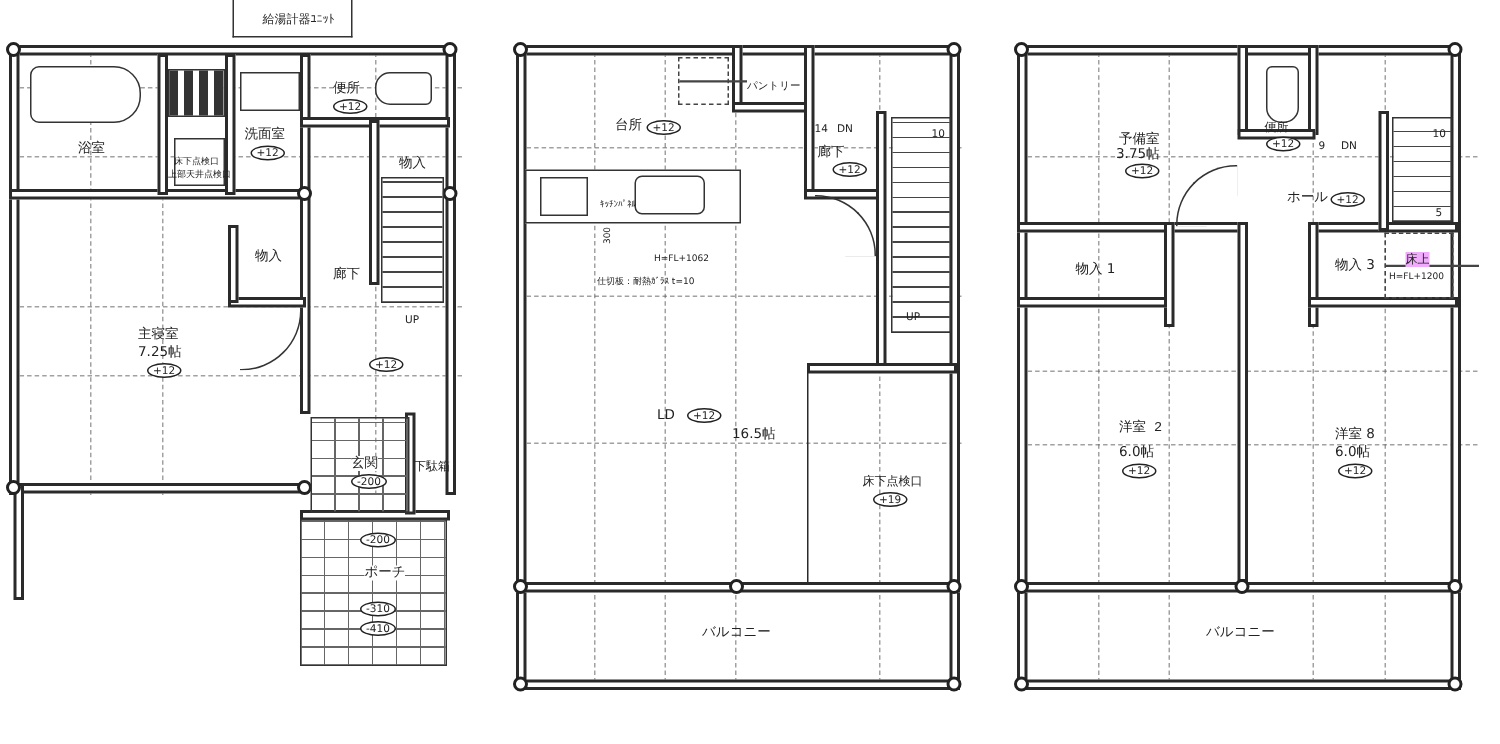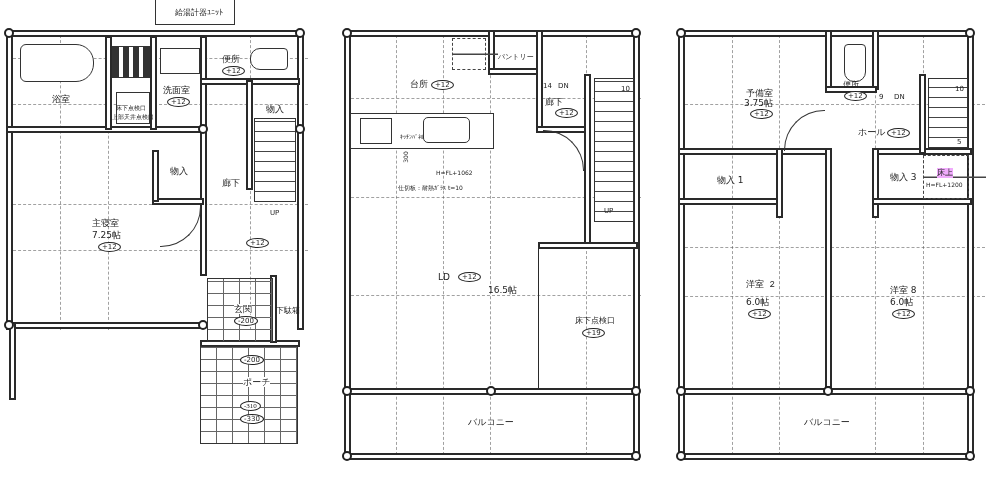--- a/index.html
+++ b/index.html
@@ -92,22 +92,22 @@
   <span class="badge" style="left:246px;top:238px;">+12</span>
 
   <div class="tile" style="left:207px;top:278px;width:64px;height:62px;"></div>
   <span class="lbl" style="left:234px;top:304px;background:#fff;">玄関</span>
   <span class="badge" style="left:234px;top:316px;">-200</span>
   <span class="lbl" style="left:276px;top:306px;font-size:8px;">下駄箱</span>
 
   <div class="tile" style="left:200px;top:346px;width:96px;height:96px;"></div>
   <span class="badge" style="left:240px;top:355px;">-200</span>
   <span class="lbl" style="left:243px;top:377px;background:#fff;">ポーチ</span>
-  <span class="badge" style="left:240px;top:401px;font-family:Liberation Serif, serif;">-310</span>
-  <span class="badge" style="left:240px;top:414px;">-330</span>
+  <span class="badge" style="left:240px;top:401px;">-310</span>
+  <span class="badge" style="left:240px;top:414px;">-410</span>
 </div>
 
 <div class="plan" style="left:338px;top:0;width:310px;height:470px;">
   <div class="grid h" style="left:8px;top:98px;width:295px;"></div>
   <div class="grid h" style="left:8px;top:197px;width:295px;"></div>
   <div class="grid h" style="left:8px;top:295px;width:295px;"></div>
   <div class="grid v" style="left:58px;top:30px;height:430px;"></div>
   <div class="grid v" style="left:105px;top:30px;height:430px;"></div>
   <div class="grid v" style="left:152px;top:30px;height:430px;"></div>
   <div class="grid v" style="left:248px;top:30px;height:430px;"></div>

